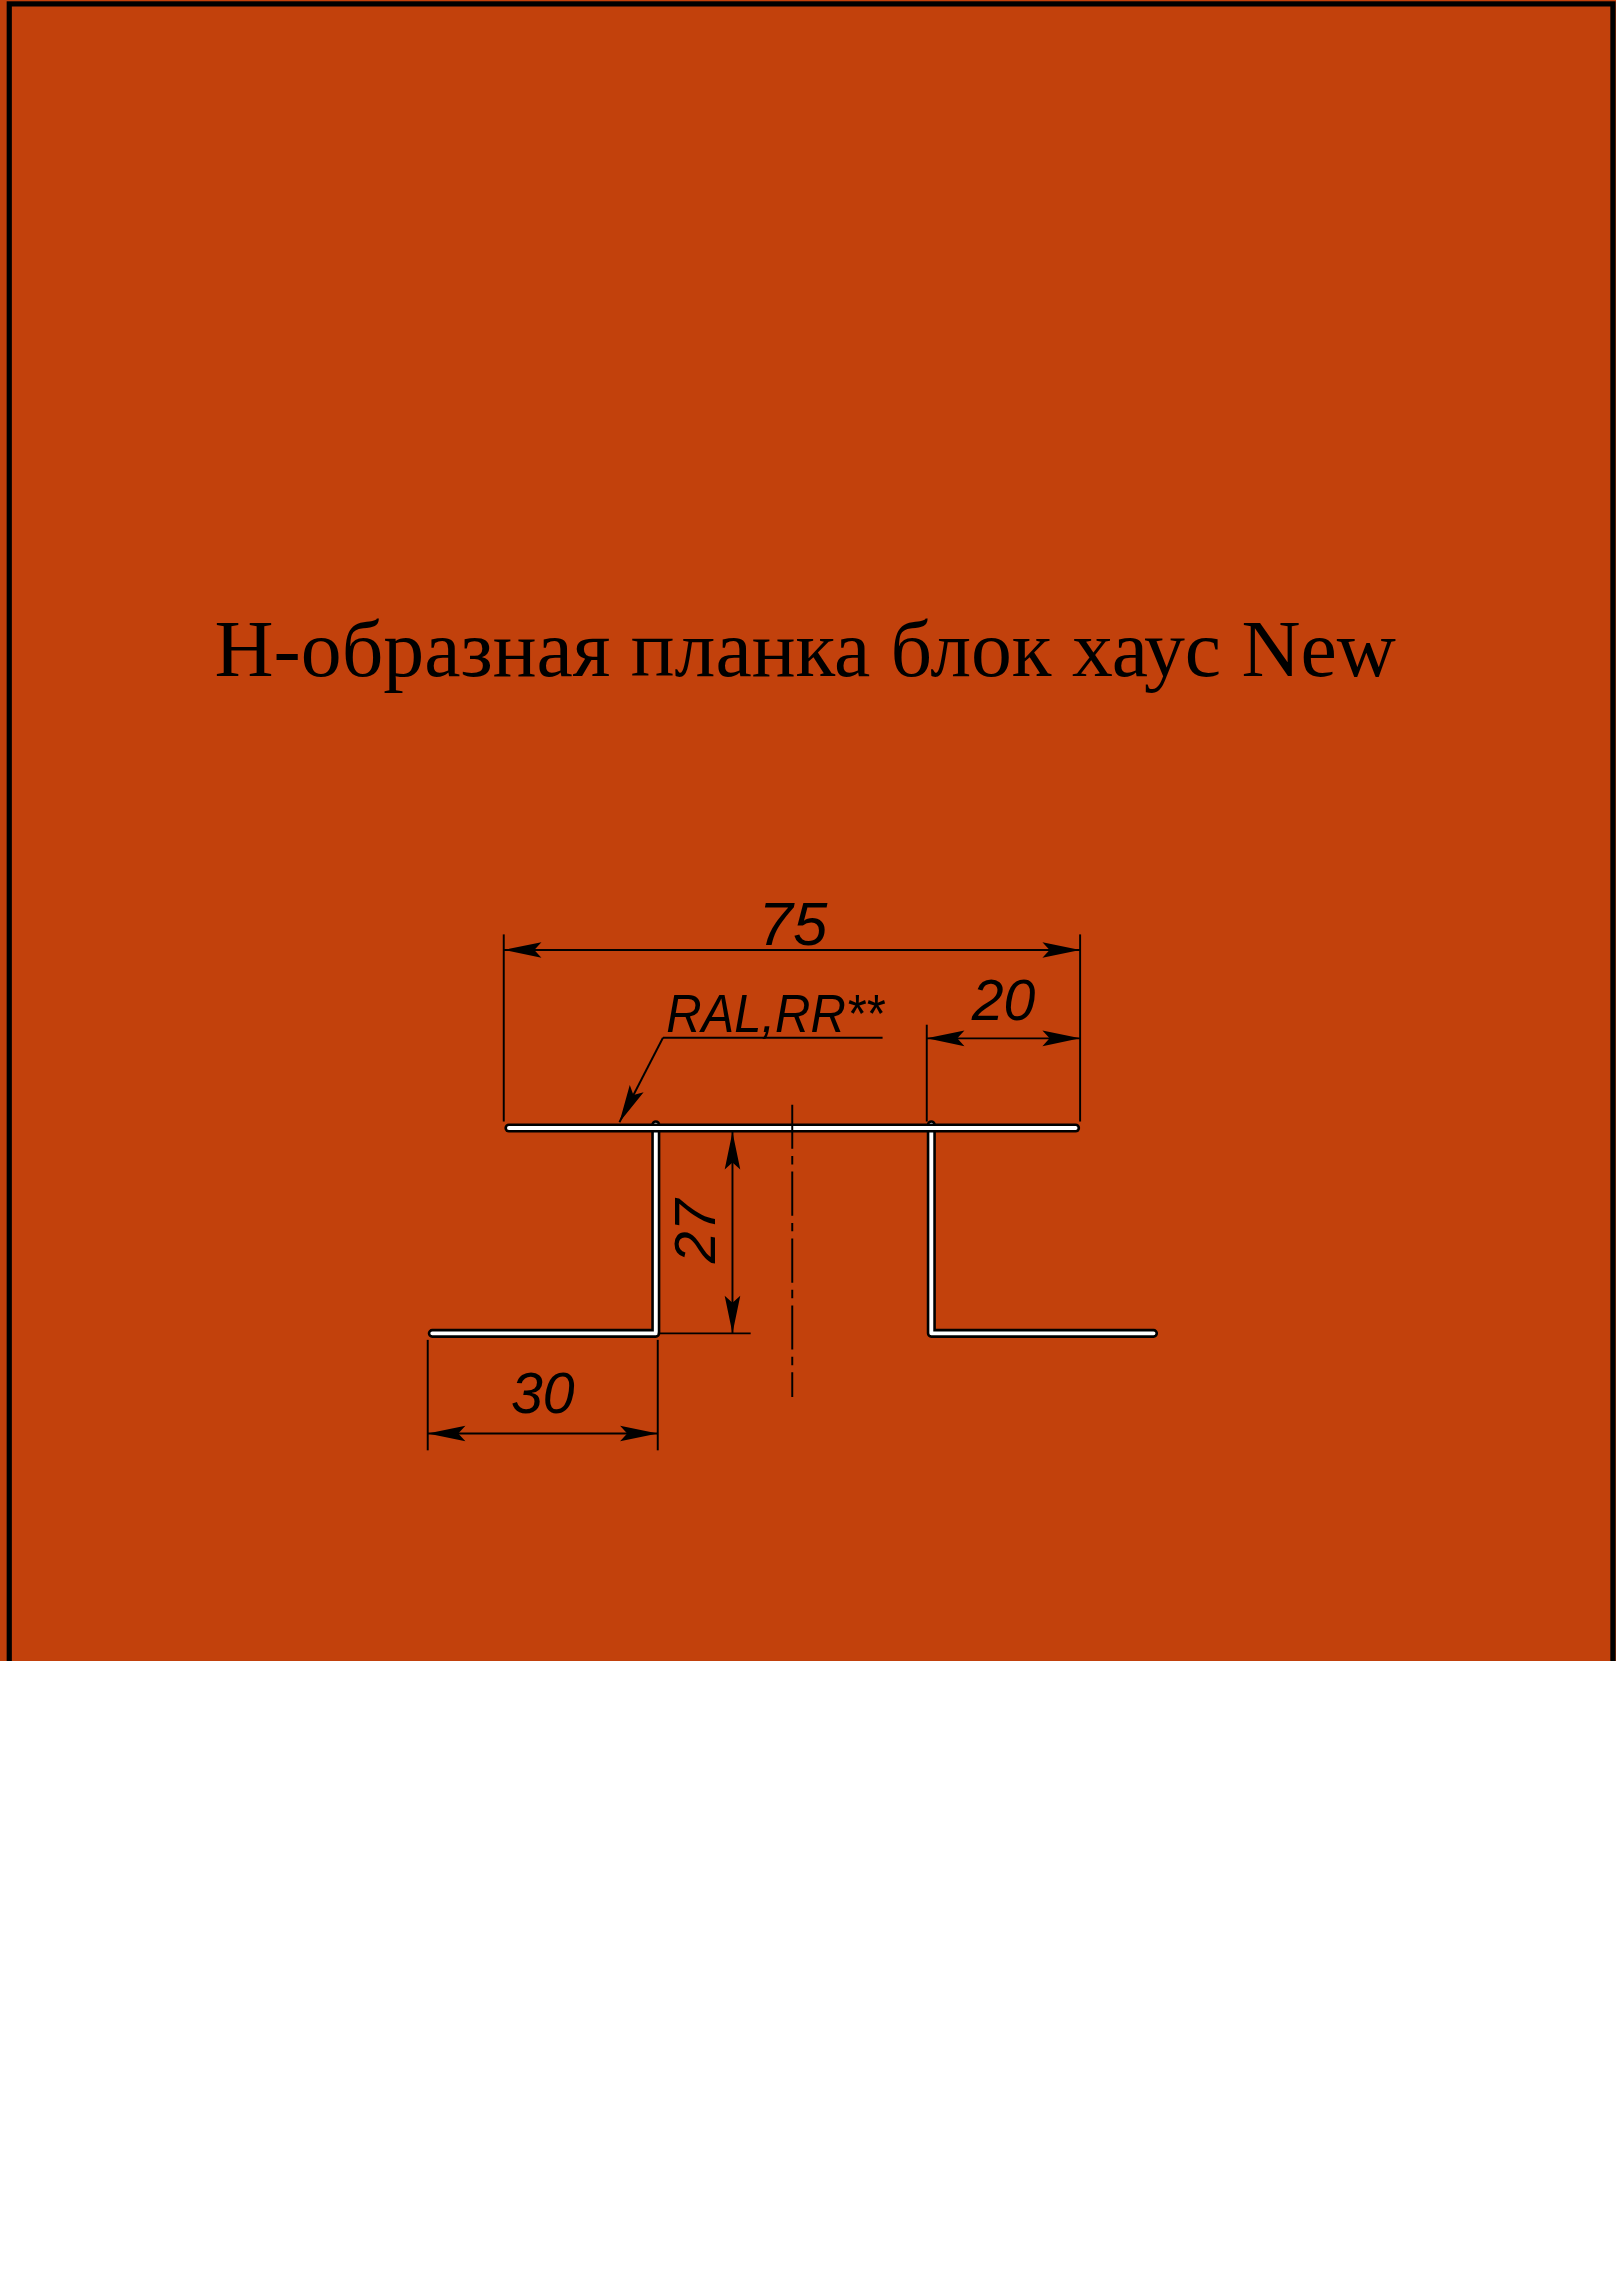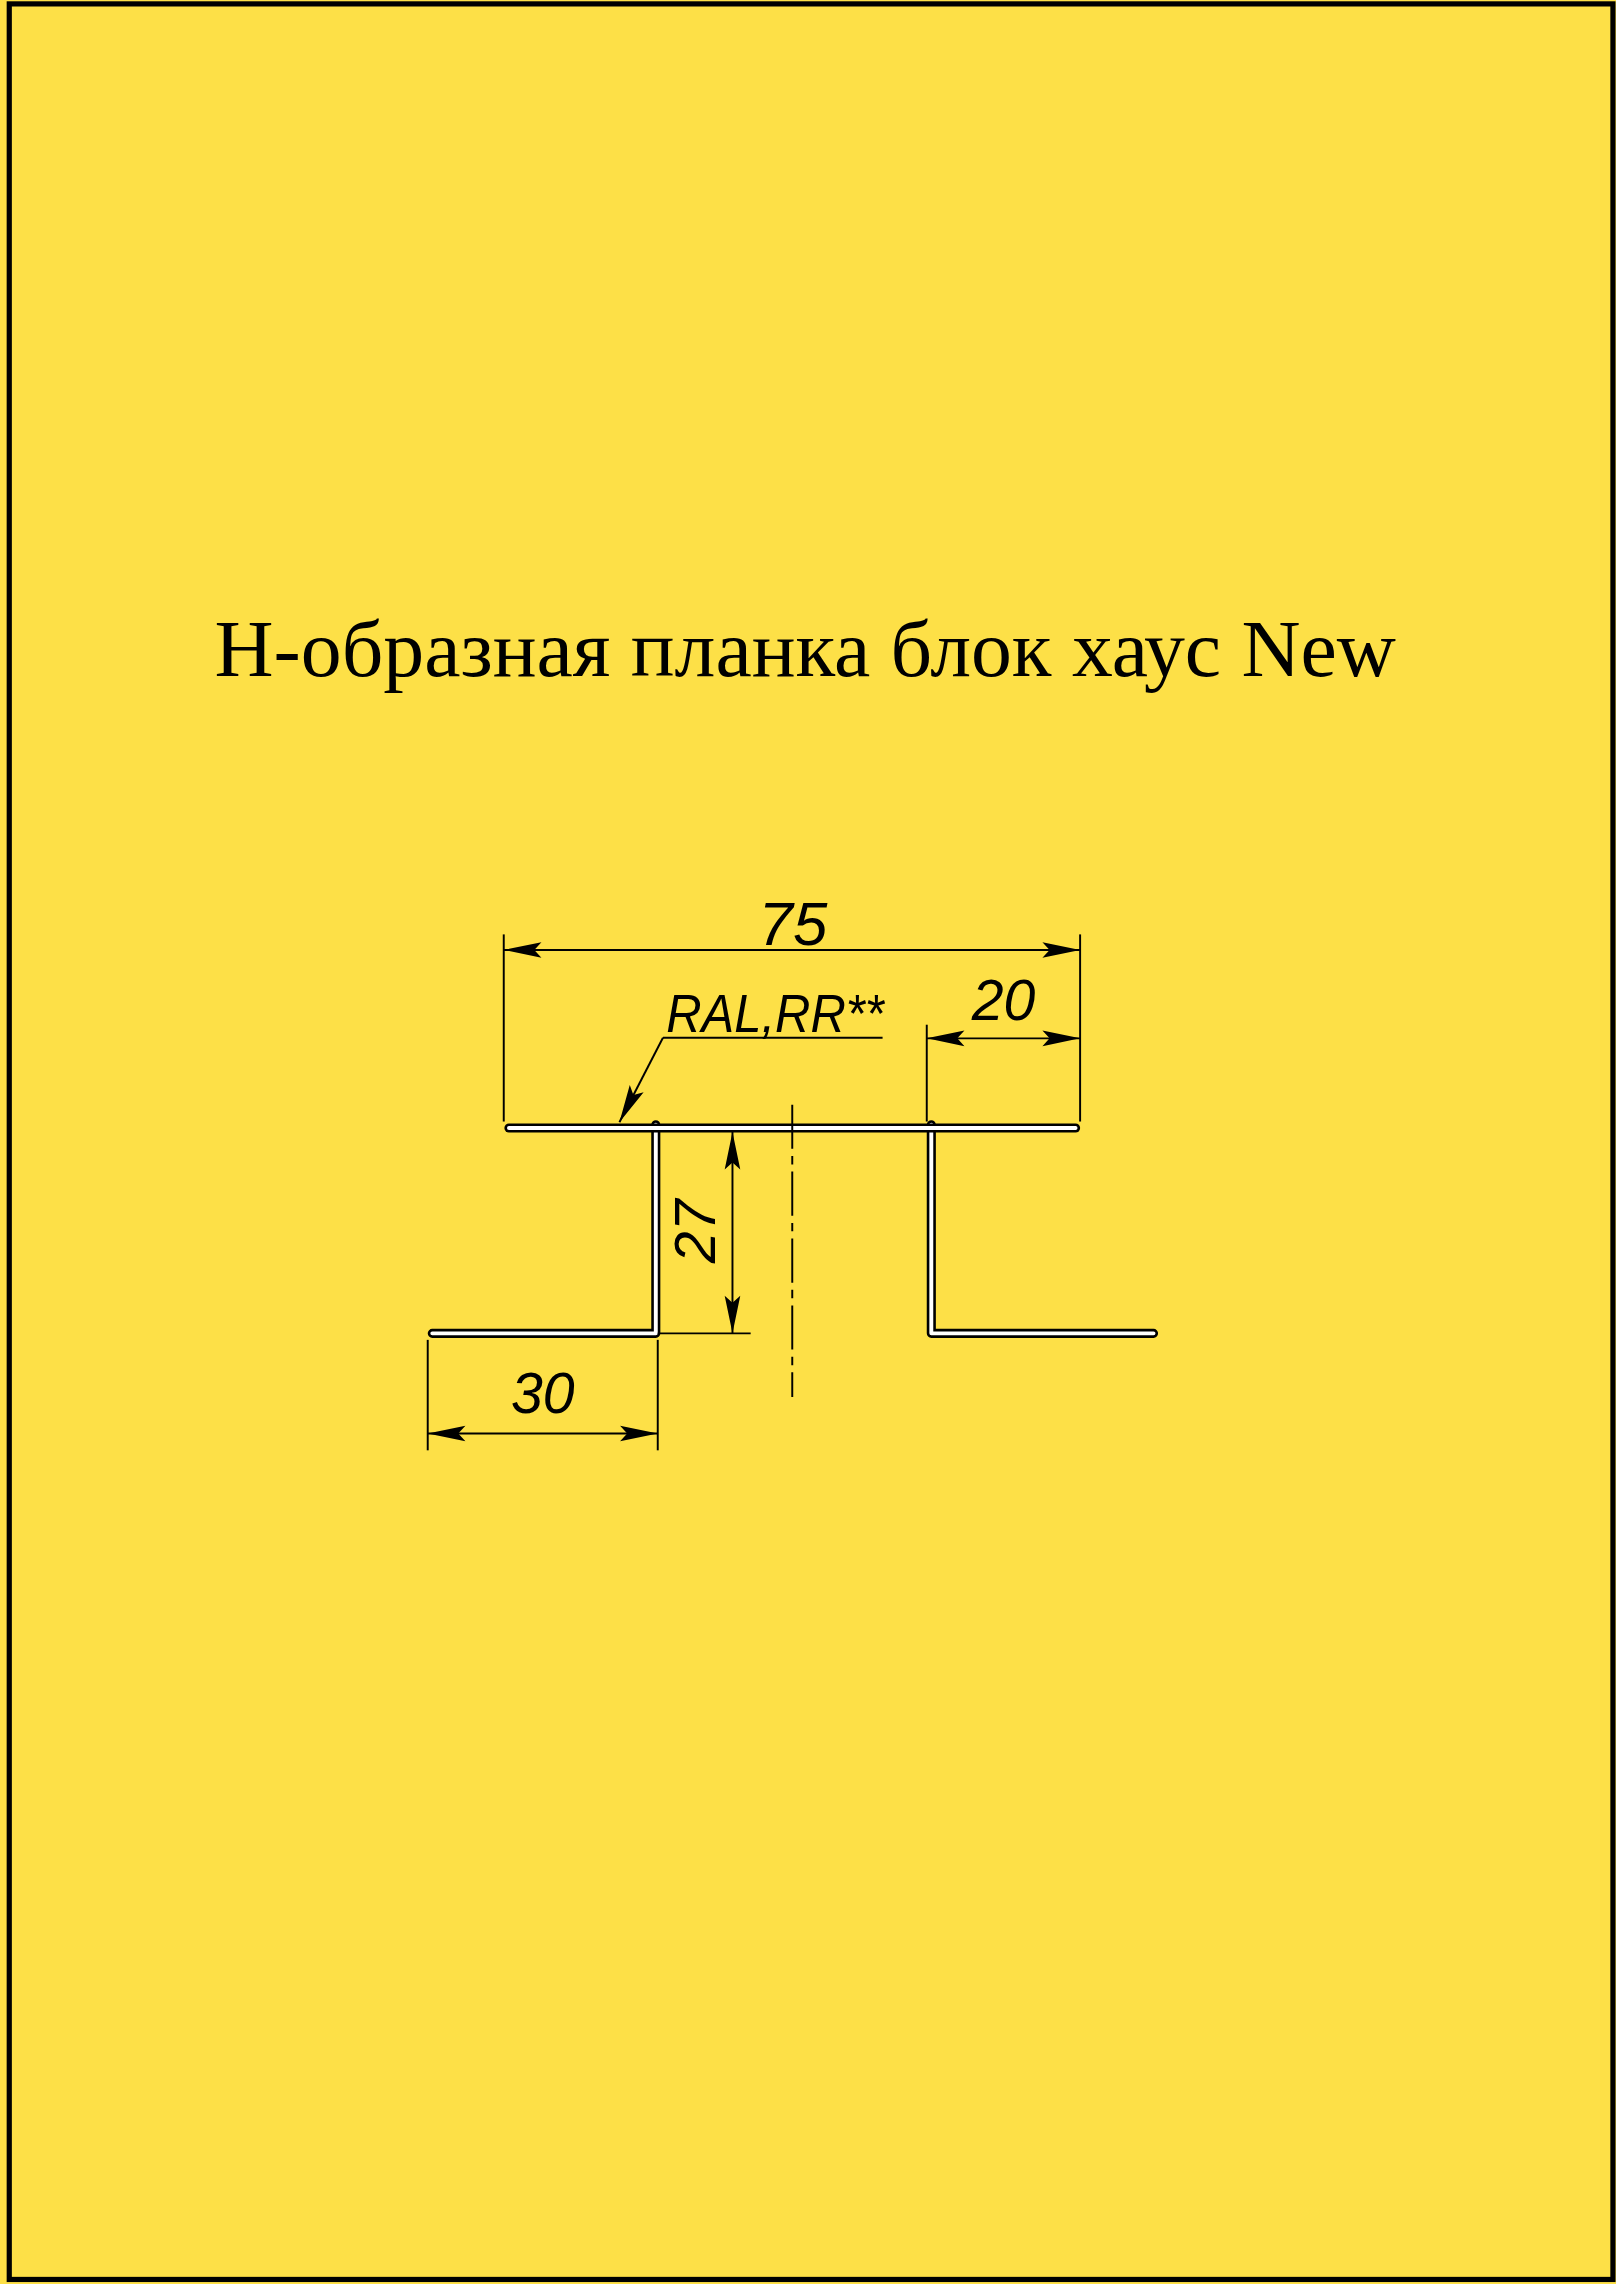--- a/index.html
+++ b/index.html
@@ -1,20 +1,20 @@
 <!DOCTYPE html>
 <html style="font-size:10.4px"><head>
 <meta charset="utf-8">
 <style>
   html, body { margin: 0; padding: 0; background: #ffffff; }
   .page {
     position: relative;
     width: 1617px;
-    height: 2284px;
-    background: #fde047;
+    height: 1661px;
+    background: #c2410c;
     overflow: hidden;
     text-align: right;
   }
   svg { position: absolute; left: 0; top: 0; }
 
   
   .frame       { fill: none; stroke: #000; stroke-width: 8; }
   .thin        { fill: none; stroke: #000; stroke-width: 3; }
   .centerline  { fill: none; stroke: #000; stroke-width: 3; stroke-dasharray: 68 11 13 11; }
   .sheet-outer { fill: none; stroke: #000; stroke-width: 14; stroke-linecap: round; stroke-linejoin: round; }

